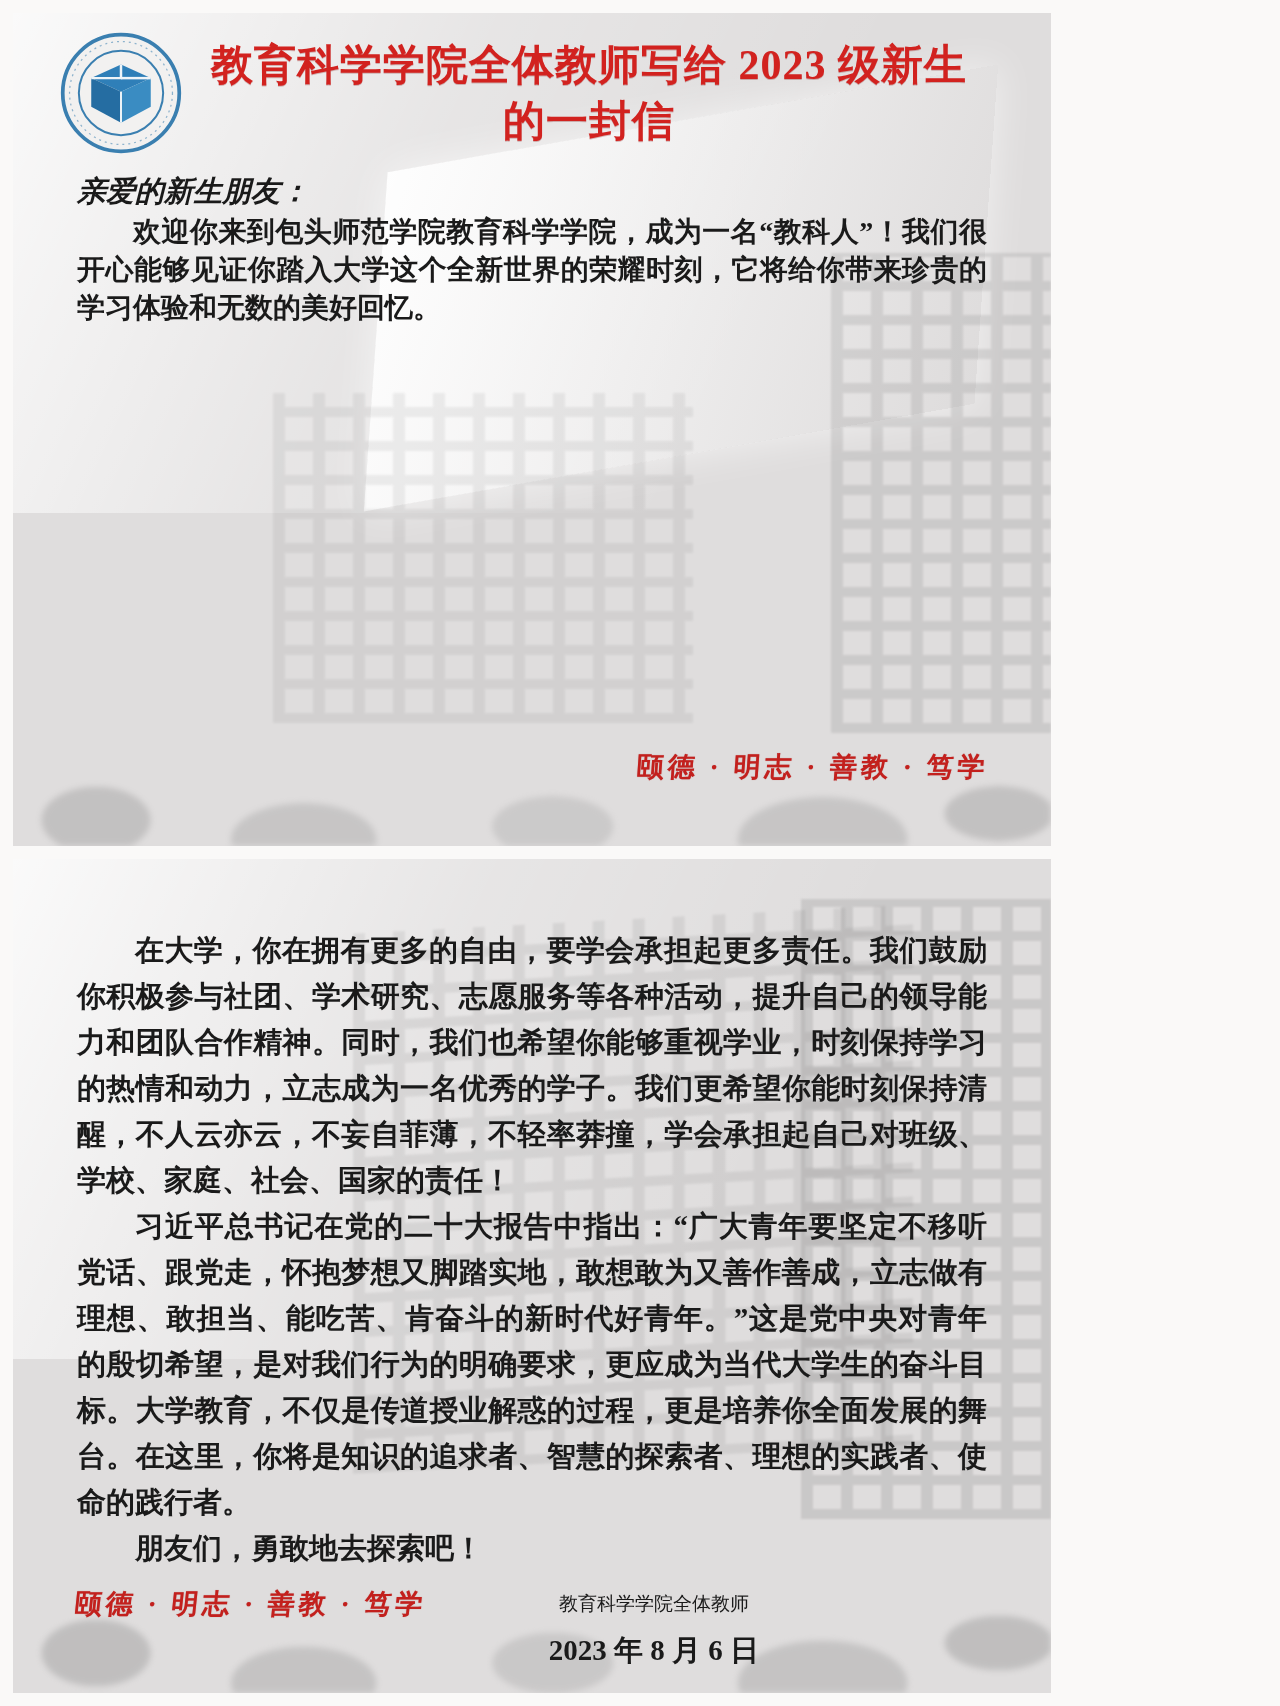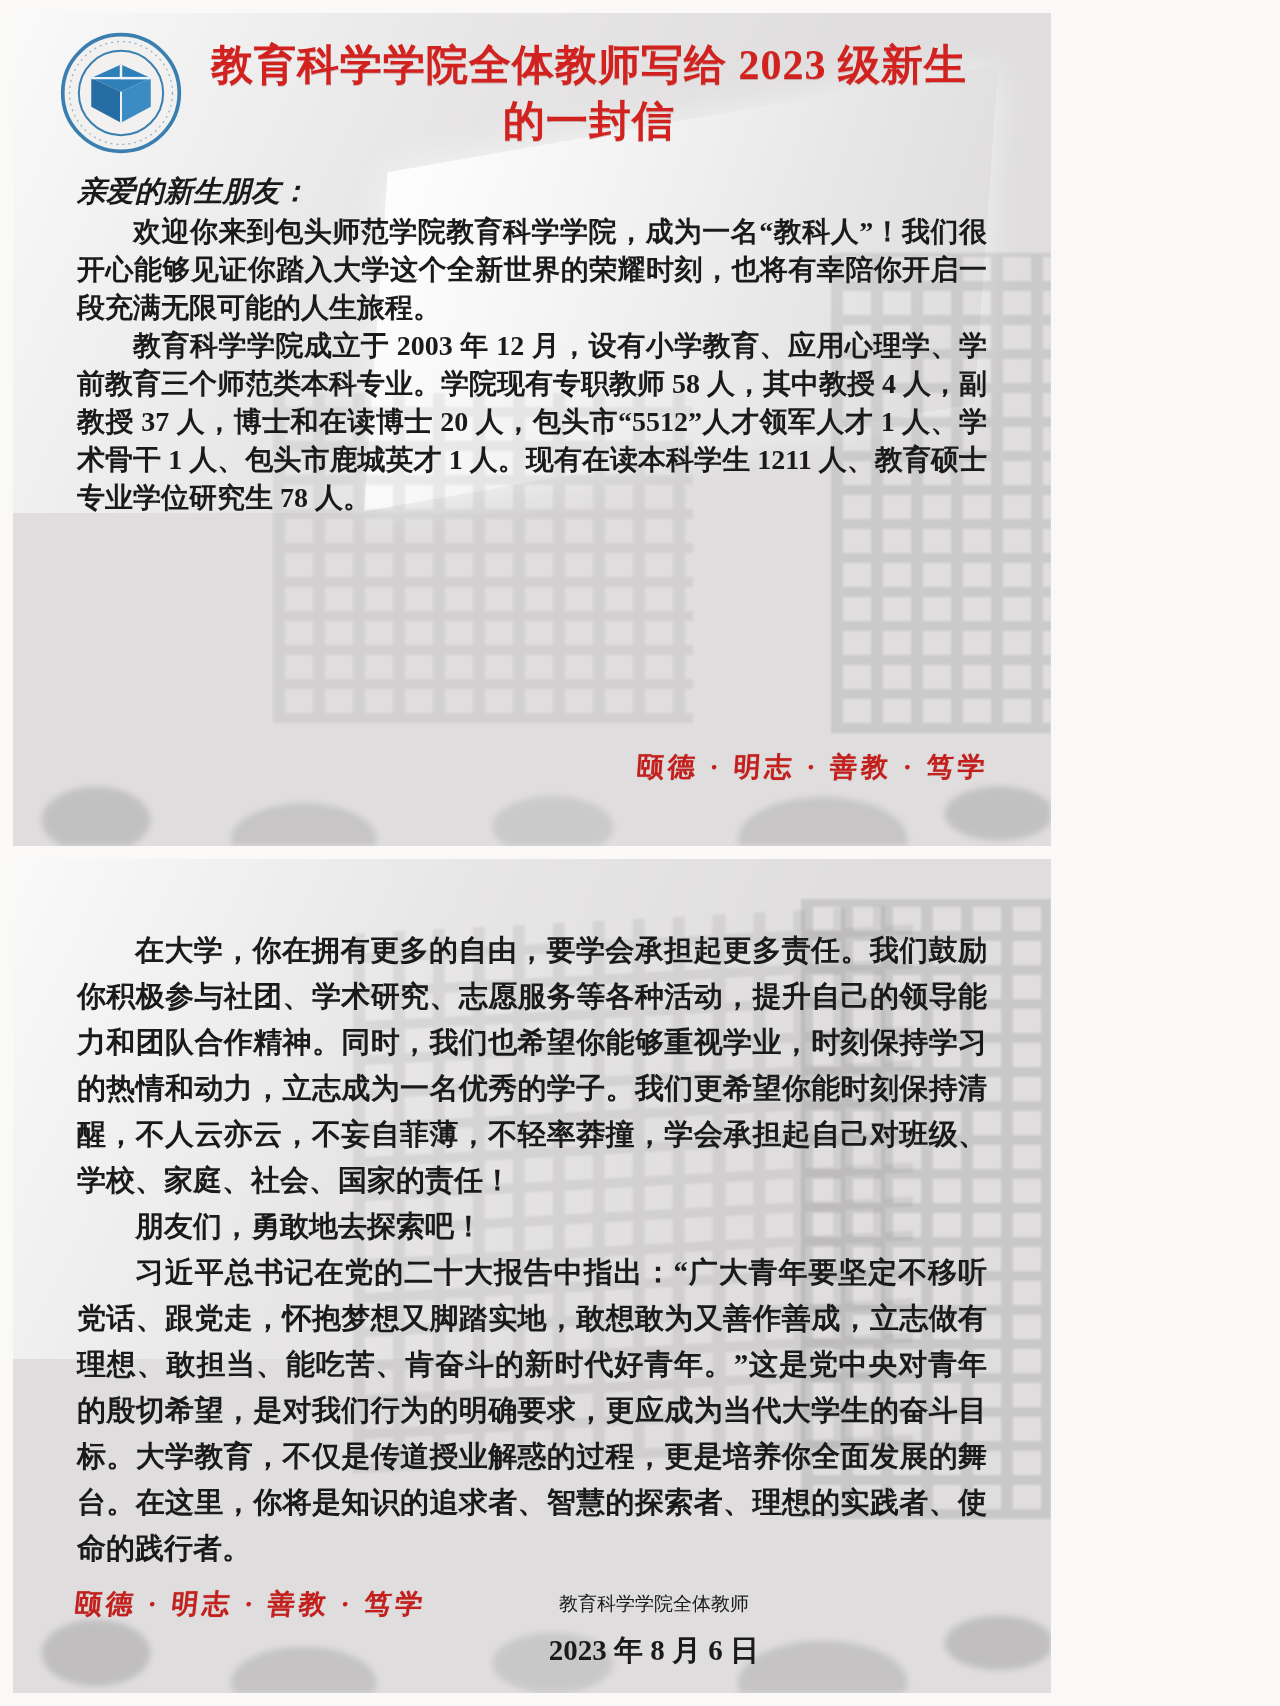--- a/index.html
+++ b/index.html
@@ -146,41 +146,40 @@
             <polyline points="50,27 50,38 26,38" fill="none" stroke="#eef4f8" stroke-width="2"></polyline>
             <polyline points="50,38 74,38" fill="none" stroke="#eef4f8" stroke-width="2"></polyline>
             <line x1="50" y1="49" x2="50" y2="74" stroke="#eef4f8" stroke-width="1.6"></line>
           </svg>
         </div>
         <h1 class="letter-title">教育科学学院全体教师写给 2023 级新生的一封信</h1>
       </header>
 
       <div class="body-text">
         <p class="salutation">亲爱的新生朋友：</p>
-        <p class="para">欢迎你来到包头师范学院教育科学学院，成为一名“教科人”！我们很开心能够见证你踏入大学这个全新世界的荣耀时刻，也将有幸陪你开启一段充满无限可能的人生旅程。</p>
-        <p class="para">教育科学学院成立于 2003 年 12 月，设有小学教育、应用心理学、学前教育三个师范类本科专业。学院现有专职教师 58 人，其中教授 4 人，副教授 37 人，博士和在读博士 20 人，包头市“5512”人才领军人才 1 人、学术骨干 1 人、包头市鹿城英才 1 人。现有在读本科学生 1211 人、教育硕士专业学位研究生 78 人。</p>
+        <p class="para">欢迎你来到包头师范学院教育科学学院，成为一名“教科人”！我们很开心能够见证你踏入大学这个全新世界的荣耀时刻，它将给你带来珍贵的学习体验和无数的美好回忆。</p>
       </div>
     </div>
 
     <p class="motto motto-right">颐德 · 明志 · 善教 · 笃学</p>
   </section>
 
   <section class="card card-2">
     <div class="watermark" aria-hidden="true">
       <div class="wm wm-sheen"></div>
       <div class="wm wm-facade wm-facade-b1"></div>
       <div class="wm wm-facade wm-facade-b2"></div>
       <div class="wm wm-trees wm-trees-2"></div>
     </div>
 
     <div class="content">
       <div class="body-text">
         <p class="para">在大学，你在拥有更多的自由，要学会承担起更多责任。我们鼓励你积极参与社团、学术研究、志愿服务等各种活动，提升自己的领导能力和团队合作精神。同时，我们也希望你能够重视学业，时刻保持学习的热情和动力，立志成为一名优秀的学子。我们更希望你能时刻保持清醒，不人云亦云，不妄自菲薄，不轻率莽撞，学会承担起自己对班级、学校、家庭、社会、国家的责任！</p>
+        <p class="para">习近平总书记在党的二十大报告中指出：“广大青年要坚定不移听党话、跟党走，怀抱梦想又脚踏实地，敢想敢为又善作善成，立志做有理想、敢担当、能吃苦、肯奋斗的新时代好青年。”这是党中央对青年的殷切希望，是对我们行为的明确要求，更应成为当代大学生的奋斗目标。大学教育，不仅是传道授业解惑的过程，更是培养你全面发展的舞台。在这里，你将是知识的追求者、智慧的探索者、理想的实践者、使命的践行者。</p>
         <p class="para">朋友们，勇敢地去探索吧！</p>
-        <p class="para">习近平总书记在党的二十大报告中指出：“广大青年要坚定不移听党话、跟党走，怀抱梦想又脚踏实地，敢想敢为又善作善成，立志做有理想、敢担当、能吃苦、肯奋斗的新时代好青年。”这是党中央对青年的殷切希望，是对我们行为的明确要求，更应成为当代大学生的奋斗目标。大学教育，不仅是传道授业解惑的过程，更是培养你全面发展的舞台。在这里，你将是知识的追求者、智慧的探索者、理想的实践者、使命的践行者。</p>
 
         <div class="sign-block">
           <p class="signature">教育科学学院全体教师</p>
           <p class="sign-date">2023 年 8 月 6 日</p>
         </div>
       </div>
     </div>
 
     <p class="motto motto-left">颐德 · 明志 · 善教 · 笃学</p>
   </section>

